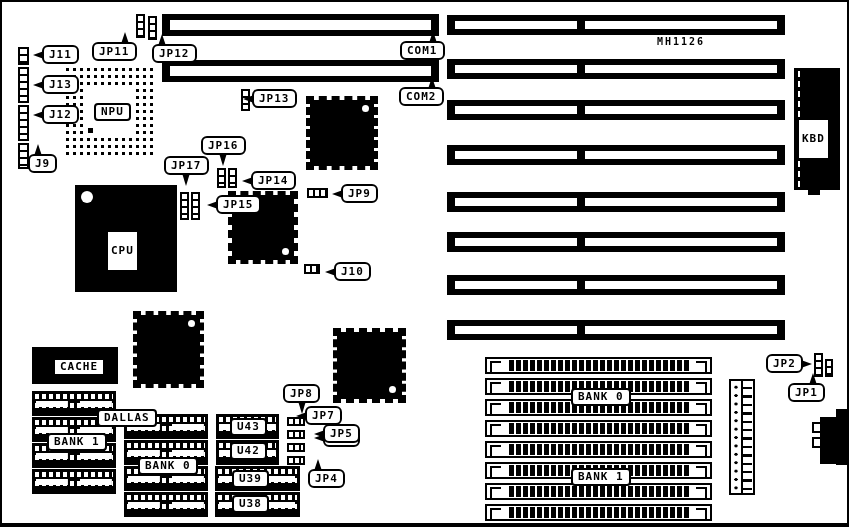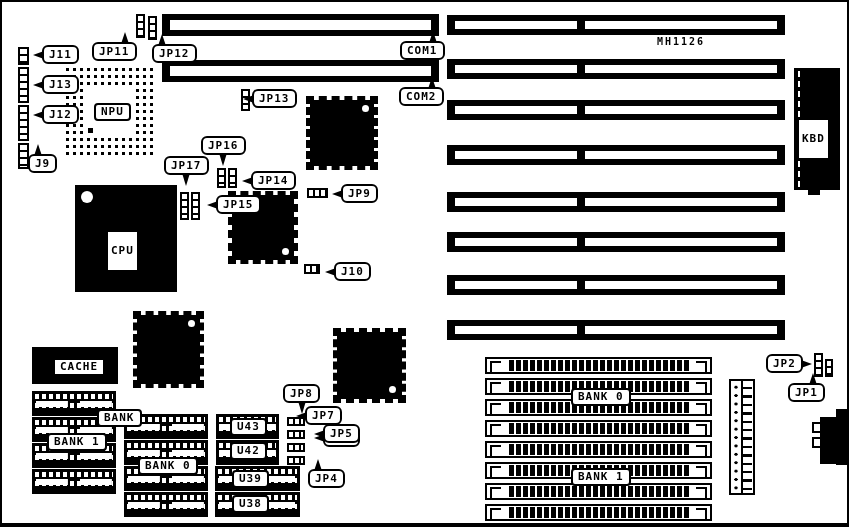--- a/index.html
+++ b/index.html
@@ -137,21 +137,21 @@
 
   <div class="abs dip" style="left:30px;top:389px;width:84px;height:25px"></div>
   <div class="abs dip" style="left:30px;top:415px;width:84px;height:25px"></div>
   <div class="abs dip" style="left:30px;top:441px;width:84px;height:25px"></div>
   <div class="abs dip" style="left:30px;top:467px;width:84px;height:25px"></div>
   <div class="abs dip" style="left:122px;top:412px;width:84px;height:25px"></div>
   <div class="abs dip" style="left:122px;top:438px;width:84px;height:25px"></div>
   <div class="abs dip" style="left:122px;top:464px;width:84px;height:25px"></div>
   <div class="abs dip" style="left:122px;top:490px;width:84px;height:25px"></div>
 
-  <div class="tag" style="left:95px;top:407px">BANK</div>
+  <div class="tag" style="left:95px;top:407px">DALLAS</div>
   <div class="tag" style="left:45px;top:431px">BANK 1</div>
   <div class="tag" style="left:136px;top:455px">BANK 0</div>
 
   <div class="abs dip" style="left:214px;top:412px;width:63px;height:25px"></div>
   <div class="tag" style="left:228px;top:416px">U43</div>
   <div class="abs dip" style="left:214px;top:438px;width:63px;height:25px"></div>
   <div class="tag" style="left:228px;top:440px">U42</div>
   <div class="abs dip" style="left:213px;top:464px;width:85px;height:25px"></div>
   <div class="tag" style="left:230px;top:468px">U39</div>
   <div class="abs dip" style="left:213px;top:490px;width:85px;height:25px"></div>

